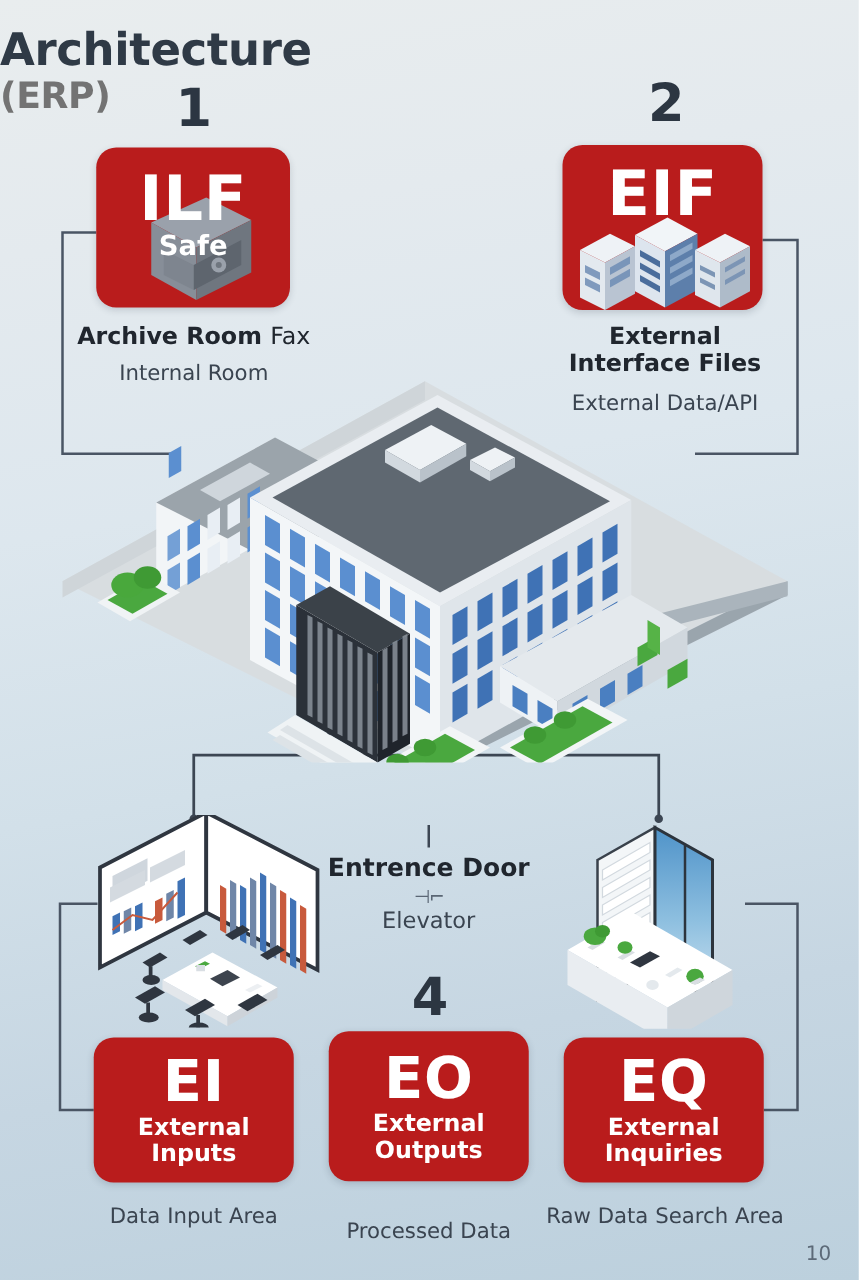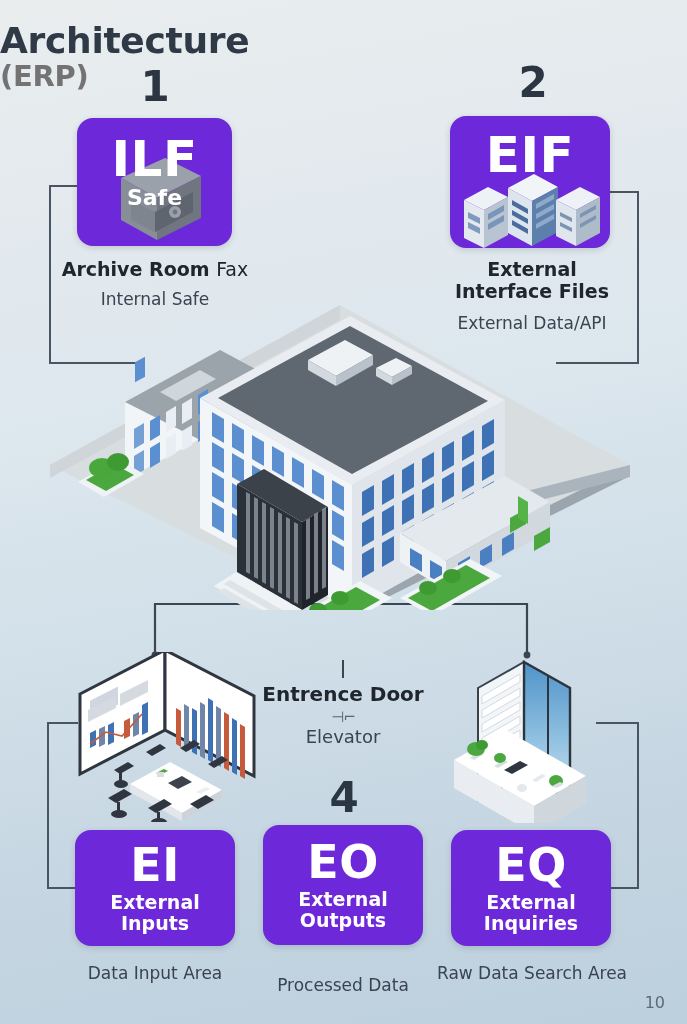--- a/index.html
+++ b/index.html
@@ -25,21 +25,21 @@
     position:absolute; font-size:42px; font-weight:700; color:#2c3642;
     line-height:1; text-align:center; width:60px;
   }
   #num1 { left:125px; top:66px; }
   #num2 { left:503px; top:62px; }
   #num4 { left:314px; top:777px; }
 
   
   .card {
     position:absolute;
-    background:#6d28d9;
+    background:#b91c1c;
     border-radius:16px;
     color:#ffffff;
     display:flex; flex-direction:column;
     align-items:center; justify-content:center;
     overflow:hidden;
     box-shadow:0 2px 6px rgba(40,50,65,.18);
   }
   .card .code {
     font-size:46px; font-weight:700; letter-spacing:0.5px; line-height:1;
     position:relative; z-index:3;
@@ -421,21 +421,21 @@
     <circle cx="60" cy="56" r="6" fill="#9aa1ab"></circle>
     <circle cx="60" cy="56" r="2.4" fill="#6f767f"></circle>
   </svg>
   <div class="code">ILF</div>
   <div class="sub">Safe</div>
 </div>
 <div class="cap-bold" id="cap-ilf-bold">
   <span>Archive Room</span>
   <span class="thin">Fax</span>
 </div>
-<div class="cap-light" id="cap-ilf-light">Internal Safe</div>
+<div class="cap-light" id="cap-ilf-light">Internal Room</div>
 
 <div class="card" id="card-eif">
   <svg class="art" style="left:8px; top:54px; width:146px; height:80px;" viewBox="0 0 146 80">
 
     <polygon points="6,30 30,17 50,27 26,40" fill="#eef2f6"></polygon>
     <polygon points="6,30 26,40 26,78 6,68" fill="#e3e9ef"></polygon>
     <polygon points="26,40 50,27 50,65 26,78" fill="#b9c4d2"></polygon>
     <g fill="#6f8db5" opacity="0.85">
       <polygon points="10,42 22,48 22,54 10,48"></polygon>
       <polygon points="10,52 22,58 22,64 10,58"></polygon>

